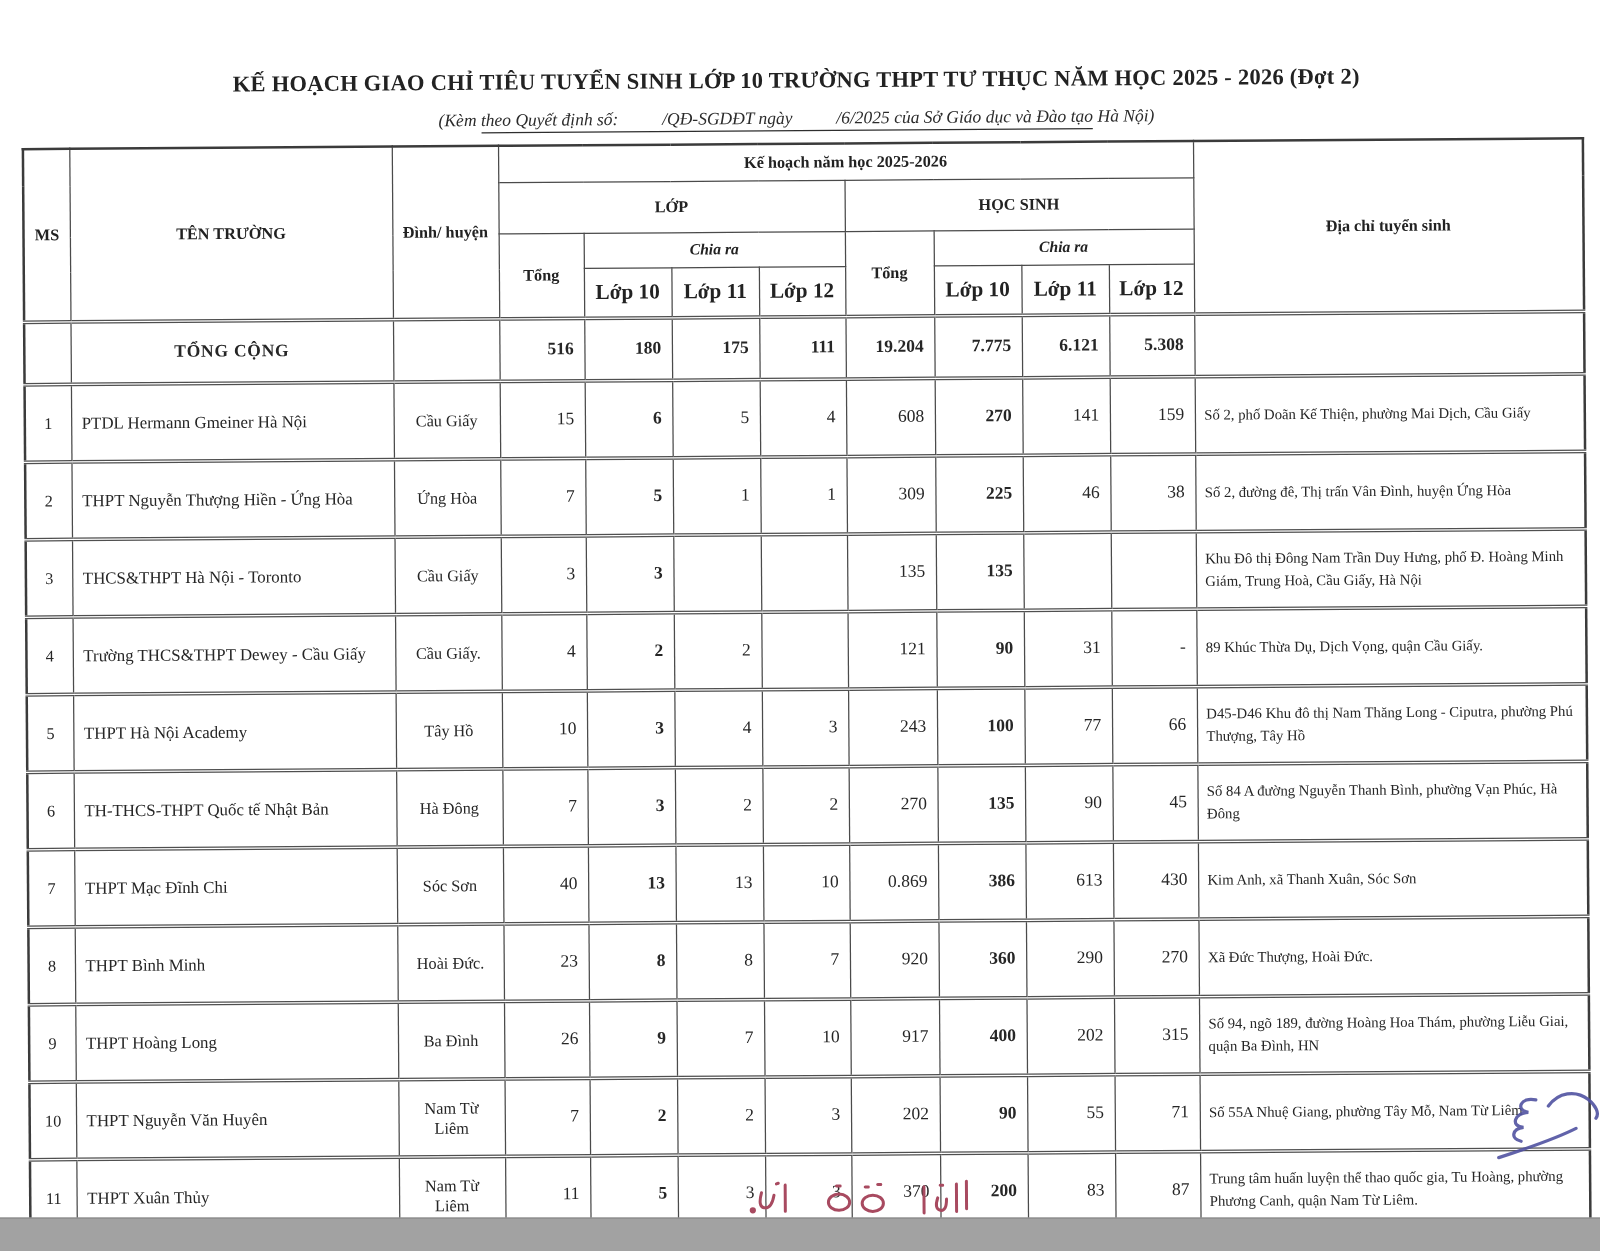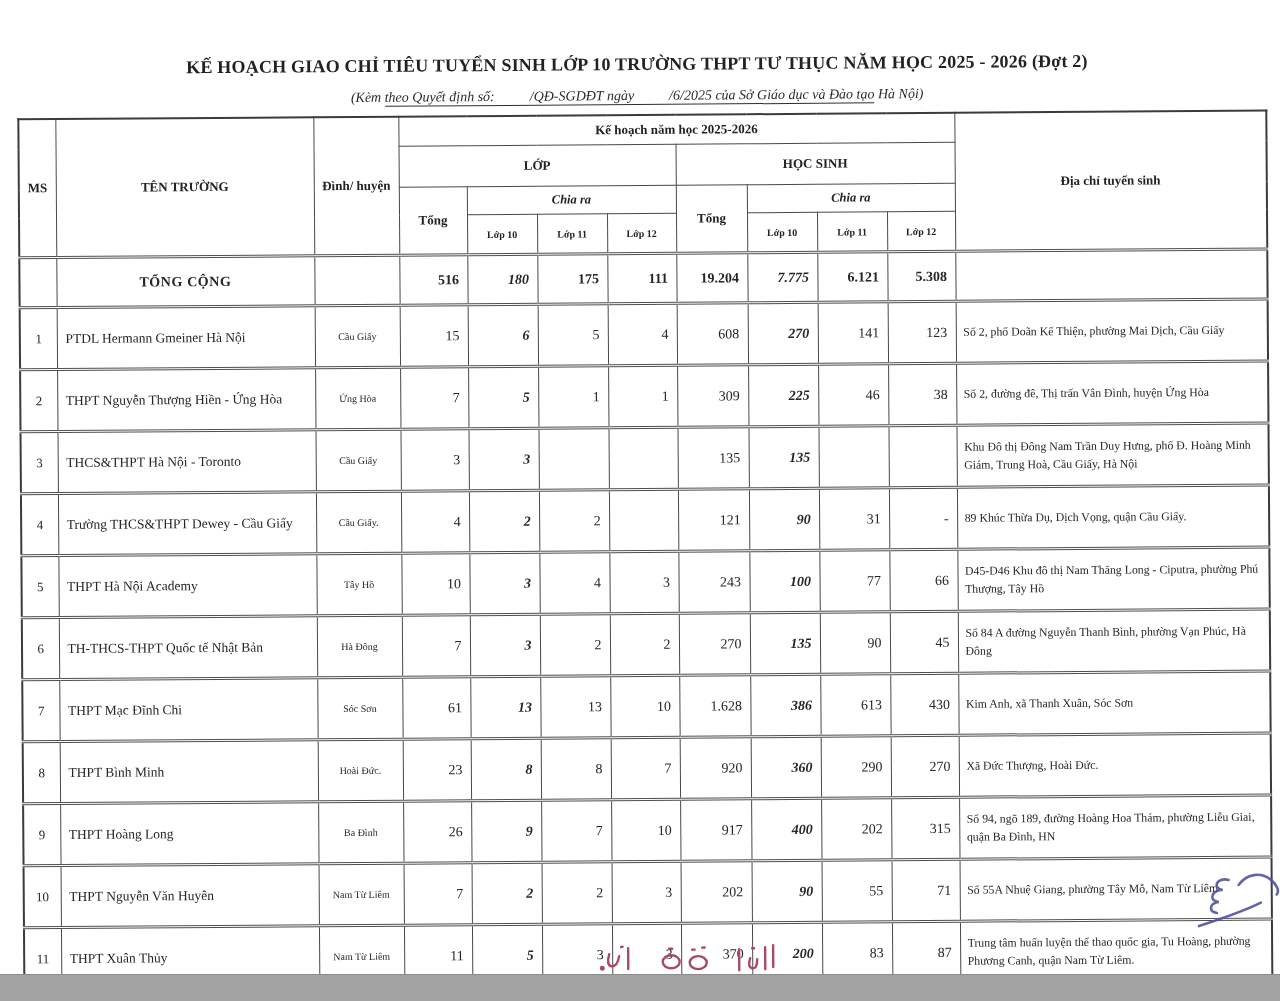--- a/index.html
+++ b/index.html
@@ -24,31 +24,31 @@
   table.grid{
     table-layout:fixed;border-collapse:collapse;
     margin:10px 0 0 20px;width:1248px;
     border:2px solid #3b3b3b;
   }
   th,td{border:1px solid #4a4a4a;vertical-align:middle;overflow:hidden;}
   thead th{font-weight:bold;font-size:13px;text-align:center;padding:2px 3px;color:#222;}
   thead tr.hr-a th{height:24px;}
   thead tr.hr-b th{height:36px;}
   thead tr.hr-c th{height:23px;}
-  thead tr.hr-d th{height:34px;font-size:10px;}
+  thead tr.hr-d th{height:34px;font-size:17px;}
   th.chia{font-style:italic;font-size:12.5px;}
   tbody td{border-top:3px double #4f4f4f;font-size:14px;}
   tr.summary td{border-bottom:3px double #4f4f4f;font-weight:bold;height:41px;}
   tr.r td{height:53px;}
   td.idx{text-align:center;font-size:13px;}
   td.school{text-align:left;padding-left:8px;font-size:13.5px;}
   td.slabel{text-align:center;font-size:14px;letter-spacing:.6px;}
-  td.district{text-align:center;font-size:10px;padding:0 8px;}
+  td.district{text-align:center;font-size:13px;padding:0 8px;}
   td.num{text-align:right;padding-right:8px;}
-  td.b{font-weight:bold;font-style:italic;}
+  td.b{font-weight:bold;}
   td.addr{text-align:left;padding:3px 7px;font-size:11.8px;line-height:1.5;}
   .footer{
     margin-top:12px;text-align:center;
     font-family:"Liberation Sans", sans-serif;font-size:12px;color:#3a3a3a;
   }
   .red-marks{position:absolute;left:578px;top:936px;}
   .pen-scribble{position:absolute;left:1168px;top:864px;}
   .bottom-strip{
     position:absolute;left:0;bottom:0;width:1280px;height:26px;
     background:#a2a2a2;border-top:1px solid #8b8b8b;
@@ -124,21 +124,21 @@
           <td class="idx">1</td>
           <td class="school">PTDL Hermann Gmeiner Hà Nội</td>
           <td class="district">Cầu Giấy</td>
           <td class="num">15</td>
           <td class="num b">6</td>
           <td class="num">5</td>
           <td class="num">4</td>
           <td class="num">608</td>
           <td class="num b">270</td>
           <td class="num">141</td>
-          <td class="num">123</td>
+          <td class="num">159</td>
           <td class="addr">Số 2, phố Doãn Kế Thiện, phường Mai Dịch, Cầu Giấy</td>
         </tr>
         <tr class="r">
           <td class="idx">2</td>
           <td class="school">THPT Nguyễn Thượng Hiền - Ứng Hòa</td>
           <td class="district">Ứng Hòa</td>
           <td class="num">7</td>
           <td class="num b">5</td>
           <td class="num">1</td>
           <td class="num">1</td>
@@ -201,25 +201,25 @@
           <td class="num">270</td>
           <td class="num b">135</td>
           <td class="num">90</td>
           <td class="num">45</td>
           <td class="addr">Số 84 A đường Nguyễn Thanh Bình, phường Vạn Phúc, Hà Đông</td>
         </tr>
         <tr class="r">
           <td class="idx">7</td>
           <td class="school">THPT  Mạc Đĩnh Chi</td>
           <td class="district">Sóc Sơn</td>
-          <td class="num">61</td>
+          <td class="num">40</td>
           <td class="num b">13</td>
           <td class="num">13</td>
           <td class="num">10</td>
-          <td class="num">1.628</td>
+          <td class="num">0.869</td>
           <td class="num b">386</td>
           <td class="num">613</td>
           <td class="num">430</td>
           <td class="addr">Kim Anh, xã Thanh Xuân, Sóc Sơn</td>
         </tr>
         <tr class="r">
           <td class="idx">8</td>
           <td class="school">THPT Bình Minh</td>
           <td class="district">Hoài Đức.</td>
           <td class="num">23</td>

